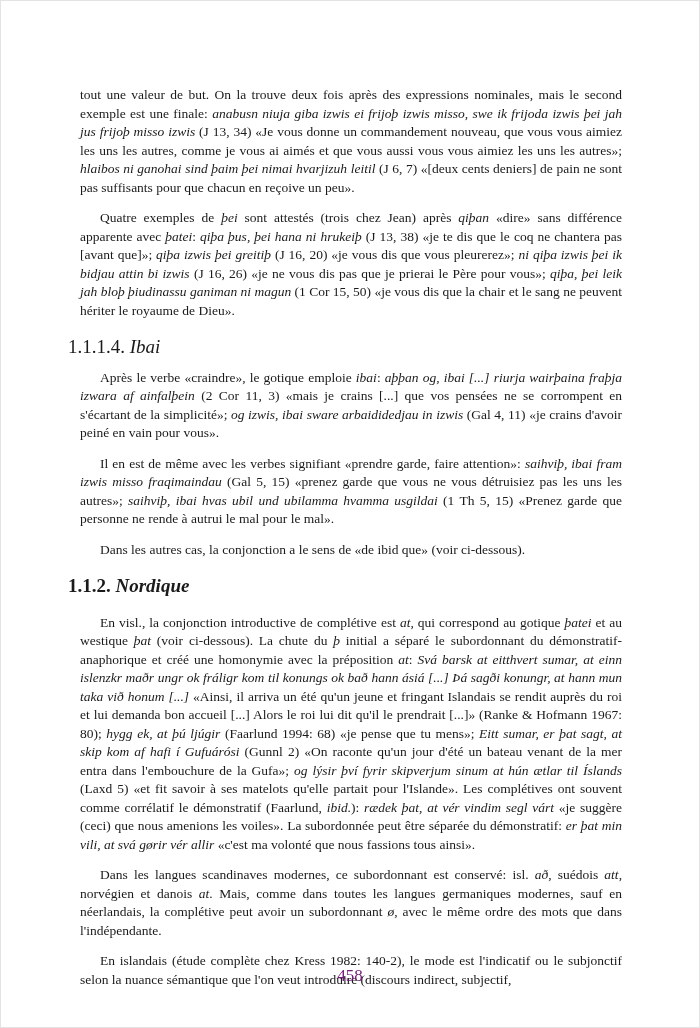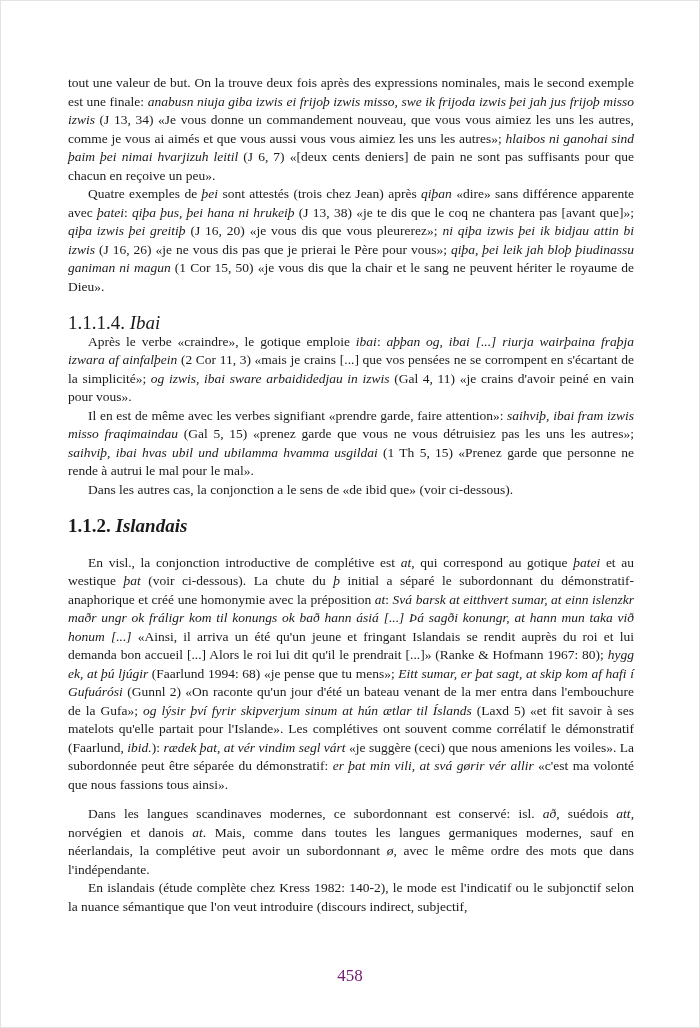--- a/index.html
+++ b/index.html
@@ -20,21 +20,21 @@
   .content {
     position: absolute;
     left: 68px;
     top: 74px;
     width: 566px;
     font-size: 13.5px;
     line-height: 18.5px;
     text-align: justify;
   }
   .para {
-    margin: 0;
+    margin: 12px;
   }
   .para.ind {
     text-indent: 20px;
   }
   .para.spaced {
     margin-top: 11px;
   }
   .heading {
     font-size: 19px;
     line-height: 18.5px;
@@ -62,19 +62,19 @@
 <body>
 
 <div class="page">
   <main class="content">
     <p class="para"><span>tout une valeur de but. On la trouve deux fois après des expressions nominales, mais le second exemple est une finale: </span><span class="it">anabusn niuja giba izwis ei frijoþ izwis misso, swe ik frijoda izwis þei jah jus frijoþ misso izwis</span><span> (J 13, 34) «Je vous donne un commandement nouveau, que vous vous aimiez les uns les autres, comme je vous ai aimés et que vous aussi vous vous aimiez les uns les autres»; </span><span class="it">hlaibos ni ganohai sind þaim þei nimai hvarjizuh leitil</span><span> (J 6, 7) «[deux cents deniers] de pain ne sont pas suffisants pour que chacun en reçoive un peu».</span></p>
     <p class="para ind"><span>Quatre exemples de </span><span class="it">þei</span><span> sont attestés (trois chez Jean) après </span><span class="it">qiþan</span><span> «dire» sans différence apparente avec </span><span class="it">þatei</span><span>: </span><span class="it">qiþa þus, þei hana ni hrukeiþ</span><span> (J 13, 38) «je te dis que le coq ne chantera pas [avant que]»; </span><span class="it">qiþa izwis þei greitiþ</span><span> (J 16, 20) «je vous dis que vous pleurerez»; </span><span class="it">ni qiþa izwis þei ik bidjau attin bi izwis</span><span> (J 16, 26) «je ne vous dis pas que je prierai le Père pour vous»; </span><span class="it">qiþa, þei leik jah bloþ þiudinassu ganiman ni magun</span><span> (1 Cor 15, 50) «je vous dis que la chair et le sang ne peuvent hériter le royaume de Dieu».</span></p>
     <h3 class="heading sub"><span>1.1.1.4. </span><span class="it">Ibai</span></h3>
     <p class="para ind"><span>Après le verbe «craindre», le gotique emploie </span><span class="it">ibai</span><span>: </span><span class="it">aþþan og, ibai [...] riurja wairþaina fraþja izwara af ainfalþein</span><span> (2 Cor 11, 3) «mais je crains [...] que vos pensées ne se corrompent en s'écartant de la simplicité»; </span><span class="it">og izwis, ibai sware arbaididedjau in izwis</span><span> (Gal 4, 11) «je crains d'avoir peiné en vain pour vous».</span></p>
     <p class="para ind"><span>Il en est de même avec les verbes signifiant «prendre garde, faire attention»: </span><span class="it">saihviþ, ibai fram izwis misso fraqimaindau</span><span> (Gal 5, 15) «prenez garde que vous ne vous détruisiez pas les uns les autres»; </span><span class="it">saihviþ, ibai hvas ubil und ubilamma hvamma usgildai</span><span> (1 Th 5, 15) «Prenez garde que personne ne rende à autrui le mal pour le mal».</span></p>
     <p class="para ind"><span>Dans les autres cas, la conjonction a le sens de «de ibid que» (voir ci-dessous).</span></p>
-    <h3 class="heading sec"><span class="bd">1.1.2. </span><span class="it bd">Islandais</span></h3>
+    <h3 class="heading sec"><span class="bd">1.1.2. </span><span class="it bd">Nordique</span></h3>
     <p class="para ind"><span>En visl., la conjonction introductive de complétive est </span><span class="it">at</span><span>, qui correspond au gotique </span><span class="it">þatei</span><span> et au westique </span><span class="it">þat</span><span> (voir ci-dessous). La chute du </span><span class="it">þ</span><span> initial a séparé le subordonnant du démonstratif-anaphorique et créé une homonymie avec la préposition </span><span class="it">at</span><span>: </span><span class="it">Svá barsk at eitthvert sumar, at einn islenzkr maðr ungr ok fráligr kom til konungs ok bað hann ásiá [...] Þá sagði konungr, at hann mun taka við honum [...]</span><span> «Ainsi, il arriva un été qu'un jeune et fringant Islandais se rendit auprès du roi et lui demanda bon accueil [...] Alors le roi lui dit qu'il le prendrait [...]» (Ranke &amp; Hofmann 1967: 80); </span><span class="it">hygg ek, at þú ljúgir</span><span> (Faarlund 1994: 68) «je pense que tu mens»; </span><span class="it">Eitt sumar, er þat sagt, at skip kom af hafi í Gufuárósi</span><span> (Gunnl 2) «On raconte qu'un jour d'été un bateau venant de la mer entra dans l'embouchure de la Gufa»; </span><span class="it">og lýsir því fyrir skipverjum sinum at hún ætlar til Íslands</span><span> (Laxd 5) «et fit savoir à ses matelots qu'elle partait pour l'Islande». Les complétives ont souvent comme corrélatif le démonstratif (Faarlund, </span><span class="it">ibid.</span><span>): </span><span class="it">rædek þat, at vér vindim segl várt</span><span> «je suggère (ceci) que nous amenions les voiles». La subordonnée peut être séparée du démonstratif: </span><span class="it">er þat min vili, at svá gørir vér allir</span><span> «c'est ma volonté que nous fassions tous ainsi».</span></p>
     <p class="para ind spaced"><span>Dans les langues scandinaves modernes, ce subordonnant est conservé: isl. </span><span class="it">að</span><span>, suédois </span><span class="it">att</span><span>, norvégien et danois </span><span class="it">at</span><span>. Mais, comme dans toutes les langues germaniques modernes, sauf en néerlandais, la complétive peut avoir un subordonnant </span><span class="it">ø</span><span>, avec le même ordre des mots que dans l'indépendante.</span></p>
     <p class="para ind"><span>En islandais (étude complète chez Kress 1982: 140-2), le mode est l'indicatif ou le subjonctif selon la nuance sémantique que l'on veut introduire (discours indirect, subjectif,</span></p>
   </main>
   <footer class="pageno">458</footer>
 </div>
 
 </body></html>

